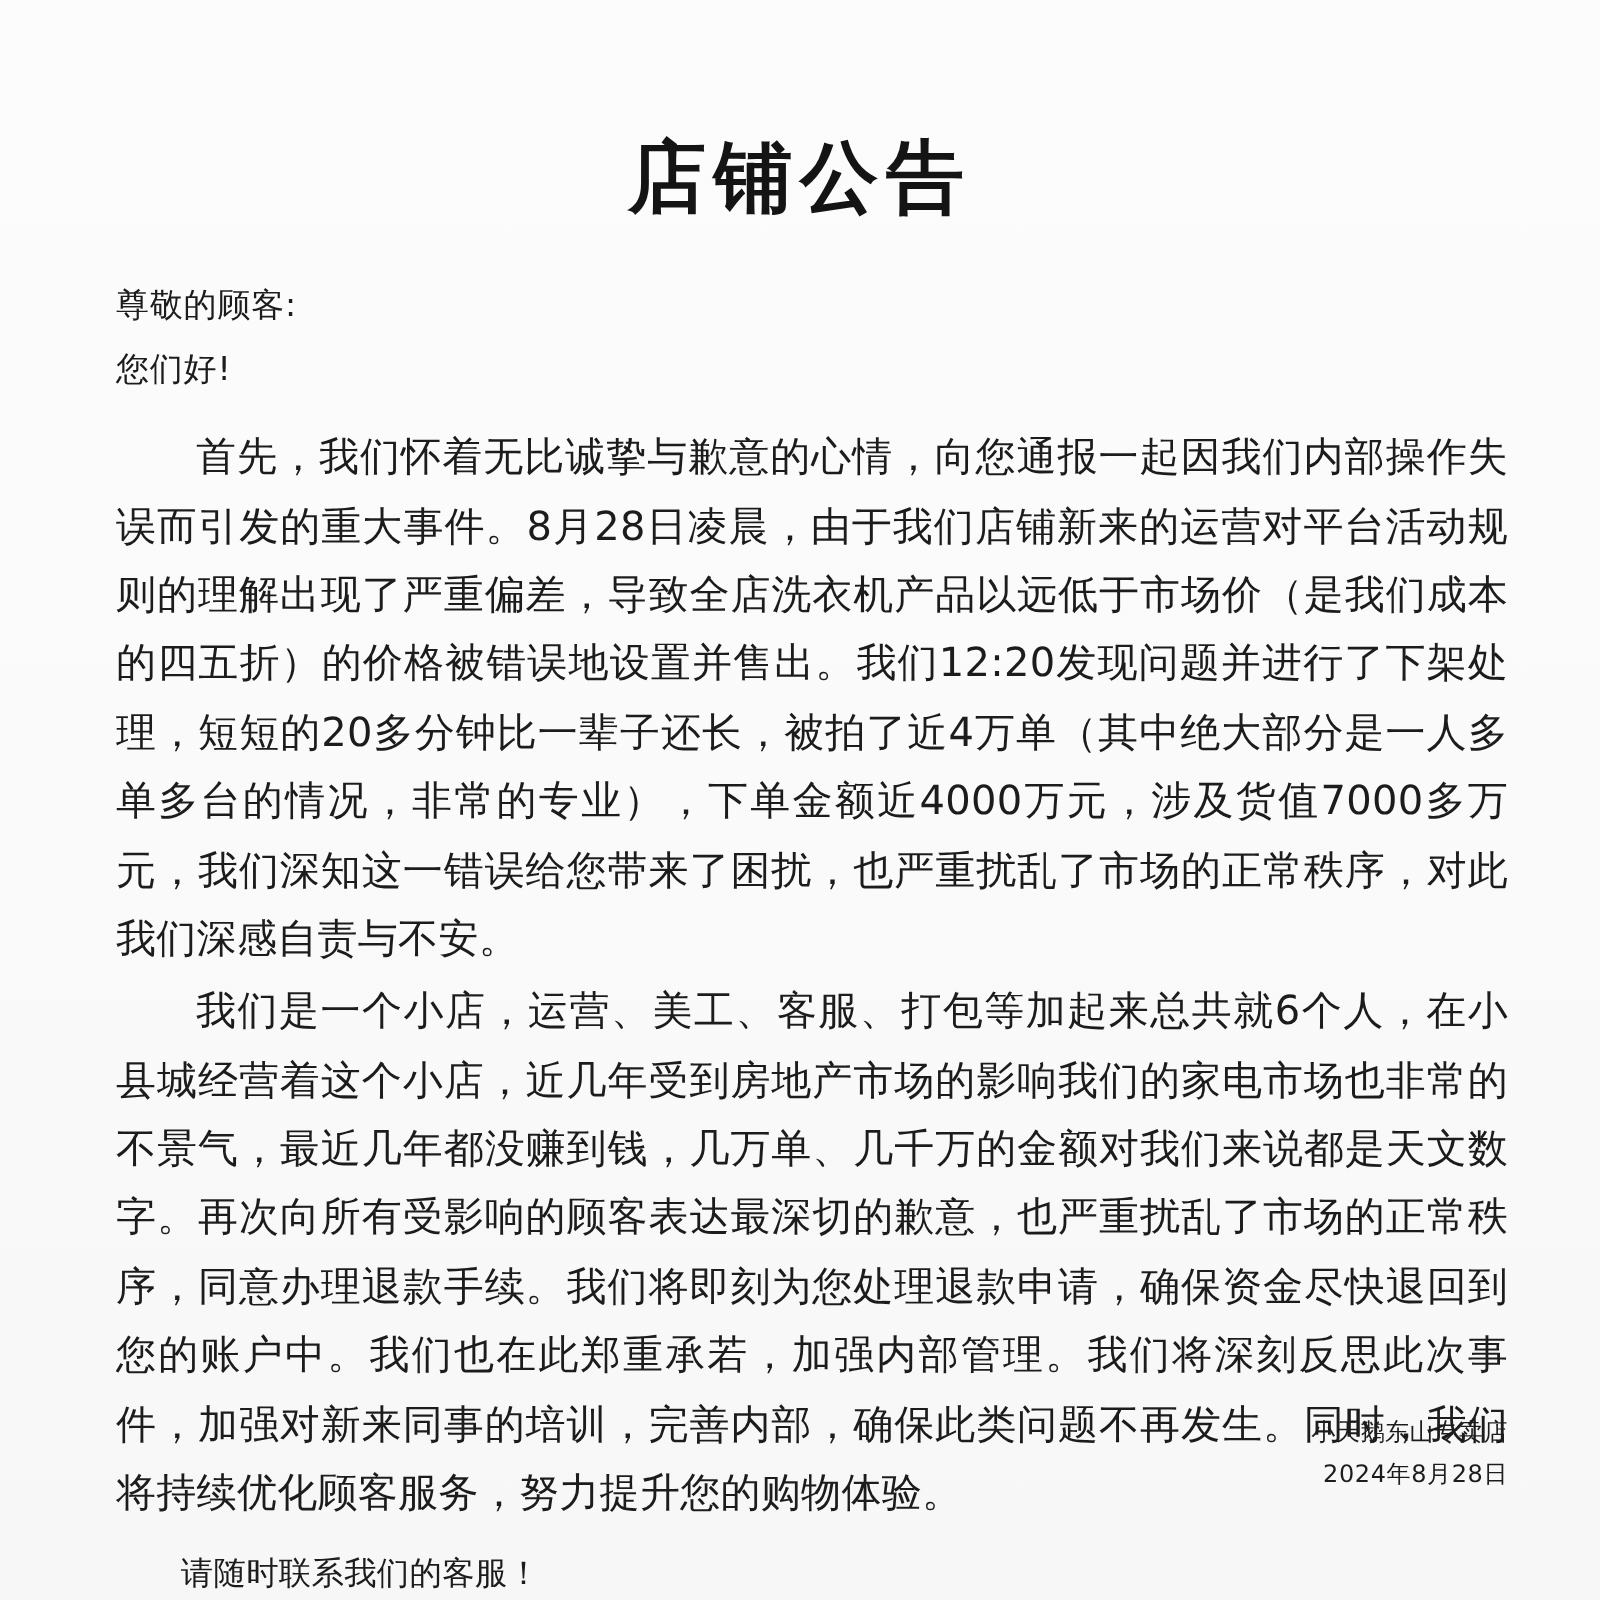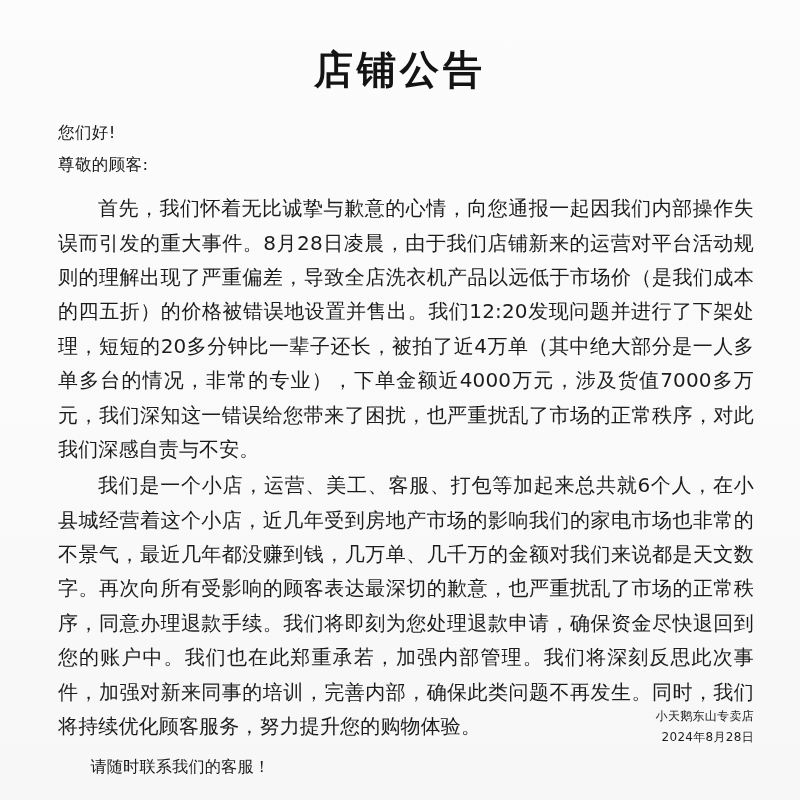--- a/index.html
+++ b/index.html
@@ -22,21 +22,21 @@
     box-sizing: border-box;
     background: linear-gradient(180deg, #fcfcfc 0%, #fafafa 55%, #f7f7f7 100%);
   }
   .doc-title {
     text-align: center;
     font-size: 39px;
     font-weight: 700;
     letter-spacing: 4px;
     color: #141414;
     margin: 0;
-    padding-top: 48px;
+    padding-top: 68px;
     line-height: 1.15;
   }
   .body-area {
     padding: 0 46px 0 58px;
     margin-top: 24px;
   }
   .salutation {
     font-size: 16.5px;
     line-height: 1.95;
     letter-spacing: 0.4px;
@@ -88,22 +88,22 @@
 </head>
 <body>
 
 <div class="page">
 
   <h1 class="doc-title">店铺公告</h1>
 
   <div class="body-area">
 
     <div class="salutation">
+      <div>尊敬的顾客:</div>
       <div>您们好!</div>
-      <div>尊敬的顾客:</div>
     </div>
 
     <p class="para p-first">首先，我们怀着无比诚挚与歉意的心情，向您通报一起因我们内部操作失误而引发的重大事件。8月28日凌晨，由于我们店铺新来的运营对平台活动规则的理解出现了严重偏差，导致全店洗衣机产品以远低于市场价（是我们成本的四五折）的价格被错误地设置并售出。我们12:20发现问题并进行了下架处理，短短的20多分钟比一辈子还长，被拍了近4万单（其中绝大部分是一人多单多台的情况，非常的专业），下单金额近4000万元，涉及货值7000多万元，我们深知这一错误给您带来了困扰，也严重扰乱了市场的正常秩序，对此我们深感自责与不安。</p>
 
     <p class="para p-mid">我们是一个小店，运营、美工、客服、打包等加起来总共就6个人，在小县城经营着这个小店，近几年受到房地产市场的影响我们的家电市场也非常的不景气，最近几年都没赚到钱，几万单、几千万的金额对我们来说都是天文数字。再次向所有受影响的顾客表达最深切的歉意，也严重扰乱了市场的正常秩序，同意办理退款手续。我们将即刻为您处理退款申请，确保资金尽快退回到您的账户中。我们也在此郑重承若，加强内部管理。我们将深刻反思此次事件，加强对新来同事的培训，完善内部，确保此类问题不再发生。同时，我们将持续优化顾客服务，努力提升您的购物体验。</p>
 
 
     <p class="closing">请随时联系我们的客服！</p>
 
   </div>

